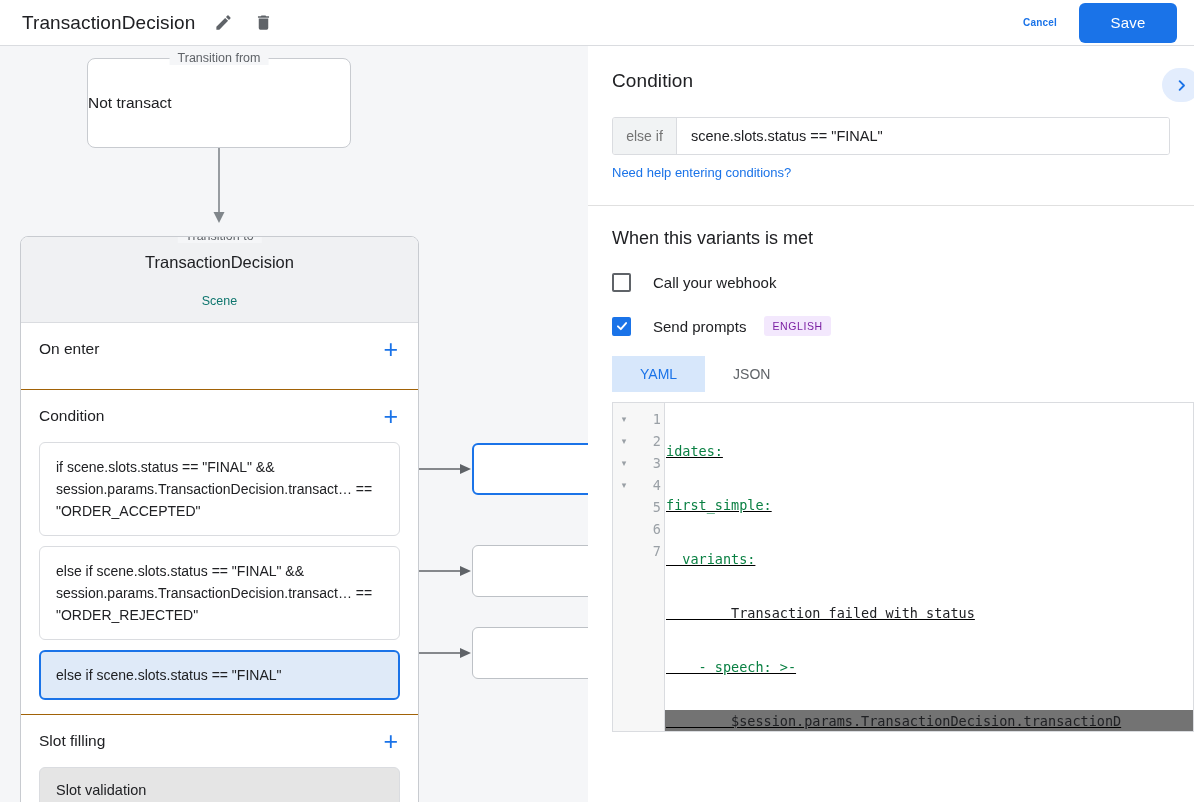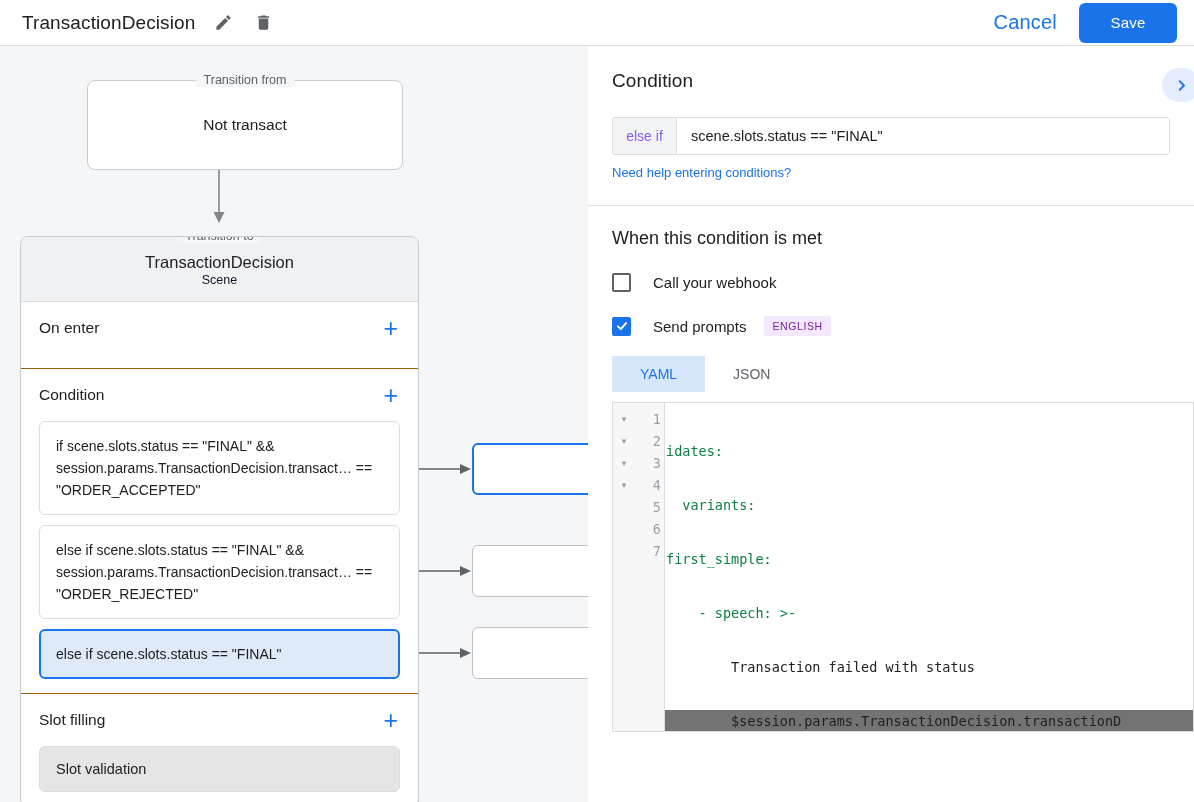--- a/index.html
+++ b/index.html
@@ -20,21 +20,21 @@
     margin-left: 22px; font-size: 19px; color: #202124; letter-spacing: .1px;
   }
   .icon-btn {
     width: 24px; height: 24px; margin-left: 16px;
     display: flex; align-items: center; justify-content: center;
     cursor: pointer; border: none; background: transparent;
   }
   .icon-btn svg { fill: #5f6368; }
   .header-spacer { flex: 1; }
   .cancel-btn {
-    color: #1a73e8; font-size: 20px; font-weight: 400;
+    color: #1a73e8; font-size: 10px; font-weight: 700;
     background: transparent; border: none; cursor: pointer;
     padding: 8px 12px; margin-right: 10px; letter-spacing: .2px;
   }
   .save-btn {
     background: #1a73e8; color: #fff; border: none; cursor: pointer;
     font-size: 15px; font-weight: 500; letter-spacing: .2px;
     height: 40px; width: 98px; border-radius: 6px; margin-right: 17px;
   }
 
   
@@ -47,41 +47,41 @@
     position: absolute; border: 1px solid #c8cbd0; border-radius: 8px;
     background: #ffffff;
   }
   .fieldset .legend {
     position: absolute; top: -8px; left: 50%; transform: translateX(-50%);
     background: #f5f6f8; padding: 0 8px; font-size: 12.5px; color: #5f6368;
     white-space: nowrap;
   }
   
   .trans-from {
-    left: 87px; top: 34px; width: 316px; height: 90px;
-    display: flex; align-items: center; justify-content: center;
+    left: 87px; top: 12px; width: 264px; height: 90px;
+    display: flex; align-items: center; justify-content: flex-start;
   }
   .trans-from .body { font-size: 15.5px; color: #202124; }
 
   
   .scene-card {
     position: absolute; left: 20px; top: 190px; width: 399px;
     background: #ffffff; border: 1px solid #c8cbd0; border-radius: 8px;
     overflow: hidden;
   }
   .scene-head {
     background: #f0f1f3; border-bottom: 1px solid #dadce0;
     padding: 16px 0 14px; text-align: center; position: relative;
   }
   .scene-head .legend {
     position: absolute; top: -8px; left: 50%; transform: translateX(-50%);
     background: #f5f6f8; padding: 0 8px; font-size: 12.5px; color: #5f6368;
   }
   .scene-name { font-size: 16.5px; color: #202124; }
-  .scene-sub { font-size: 12.5px; color: #0f172a; margin-top: 1px; }
+  .scene-sub { font-size: 12.5px; color: #0f766e; margin-top: 22px; }
 
   .section { border-bottom: 1px solid #a16207; padding: 0 18px 14px; }
   .section:last-child { border-bottom: none; }
   .section-head {
     display: flex; align-items: center; justify-content: space-between;
     height: 52px;
   }
   .section-title { font-size: 15.5px; color: #202124; }
   .plus-btn {
     color: #1a73e8; font-size: 25px; line-height: 1; cursor: pointer;
@@ -126,21 +126,21 @@
   }
   .expand-pill svg { stroke: #1a73e8; }
 
   .cond-row {
     display: flex; margin: 25px 0 0 0; height: 38px;
     border: 1px solid #dadce0; border-radius: 3px; overflow: hidden;
   }
   .cond-prefix {
     width: 64px; background: #f1f3f4; border-right: 1px solid #dadce0;
     display: flex; align-items: center; justify-content: center;
-    font-size: 14px; color: #8b5cf6;
+    font-size: 14px; color: #737373;
   }
   .cond-input {
     flex: 1; border: none; outline: none; padding: 0 14px;
     font-size: 14.5px; color: #202124; font-family: "Liberation Sans", sans-serif;
     background: #fff;
   }
   .help-link {
     display: inline-block; margin-top: 10px; color: #1a73e8;
     font-size: 13px; cursor: pointer; text-decoration: none;
   }
@@ -196,21 +196,21 @@
   .gutter {
     width: 30px; background: #f7f7f7; border-right: 1px solid #dadce0;
     padding-top: 5px; text-align: right; font-family: "DejaVu Sans Mono", monospace;
     font-size: 13.5px; color: #9aa0a6;
   }
   .gutter div { height: 22px; line-height: 22px; padding-right: 3px; }
   .code {
     flex: 1; padding-top: 5px; font-family: "DejaVu Sans Mono", monospace;
     font-size: 13.5px; white-space: pre; overflow: hidden;
   }
-  .code .line { height: 22px; line-height: 22px; padding-left: 1px; }
+  .code .line { height: 22px; line-height: 22px; padding-left: 1px; text-decoration: underline; }
   .code .line.hl { background: #737373; }
   .k { color: #0a8043; }
   .t { color: #202124; }
 </style>
 </head>
 <body>
 
 <div class="app">
 
   <div class="header">
@@ -307,21 +307,21 @@
 
       <div class="cond-row">
         <div class="cond-prefix">else if</div>
         <input class="cond-input" value="scene.slots.status == &quot;FINAL&quot;" style="">
       </div>
       <a class="help-link">Need help entering conditions?</a>
       <div class="panel-divider"></div>
     </div>
 
     <div class="panel-body">
-      <div class="body-title">When this condition is met</div>
+      <div class="body-title">When this variants is met</div>
 
       <div class="check-row">
         <div class="cbox"></div>
         <span class="check-label">Call your webhook</span>
       </div>
 
       <div class="check-row">
         <div class="cbox checked">
           <svg width="14" height="14" viewBox="0 0 24 24" fill="none" stroke="#fff" stroke-width="3.2" stroke-linecap="round" stroke-linejoin="round">
               <polyline points="5 12.5 10 17.5 19 7"></polyline>
@@ -348,23 +348,23 @@
           <div>1</div>
           <div>2</div>
           <div>3</div>
           <div>4</div>
           <div>5</div>
           <div>6</div>
           <div>7</div>
         </div>
         <div class="code">
           <div class="line"><span class="k">idates:</span></div>
+          <div class="line"><span class="k">first_simple:</span></div>
           <div class="line"><span class="k">  variants:</span></div>
-          <div class="line"><span class="k">first_simple:</span></div>
+          <div class="line"><span class="t">        Transaction failed with status</span></div>
           <div class="line"><span class="k">    - speech: &gt;-</span></div>
-          <div class="line"><span class="t">        Transaction failed with status</span></div>
           <div class="line hl"><span class="t">        $session.params.TransactionDecision.transactionD</span></div>
           
         </div>
       </div>
     </div>
   </div>
 </div>
 
 </body></html>

